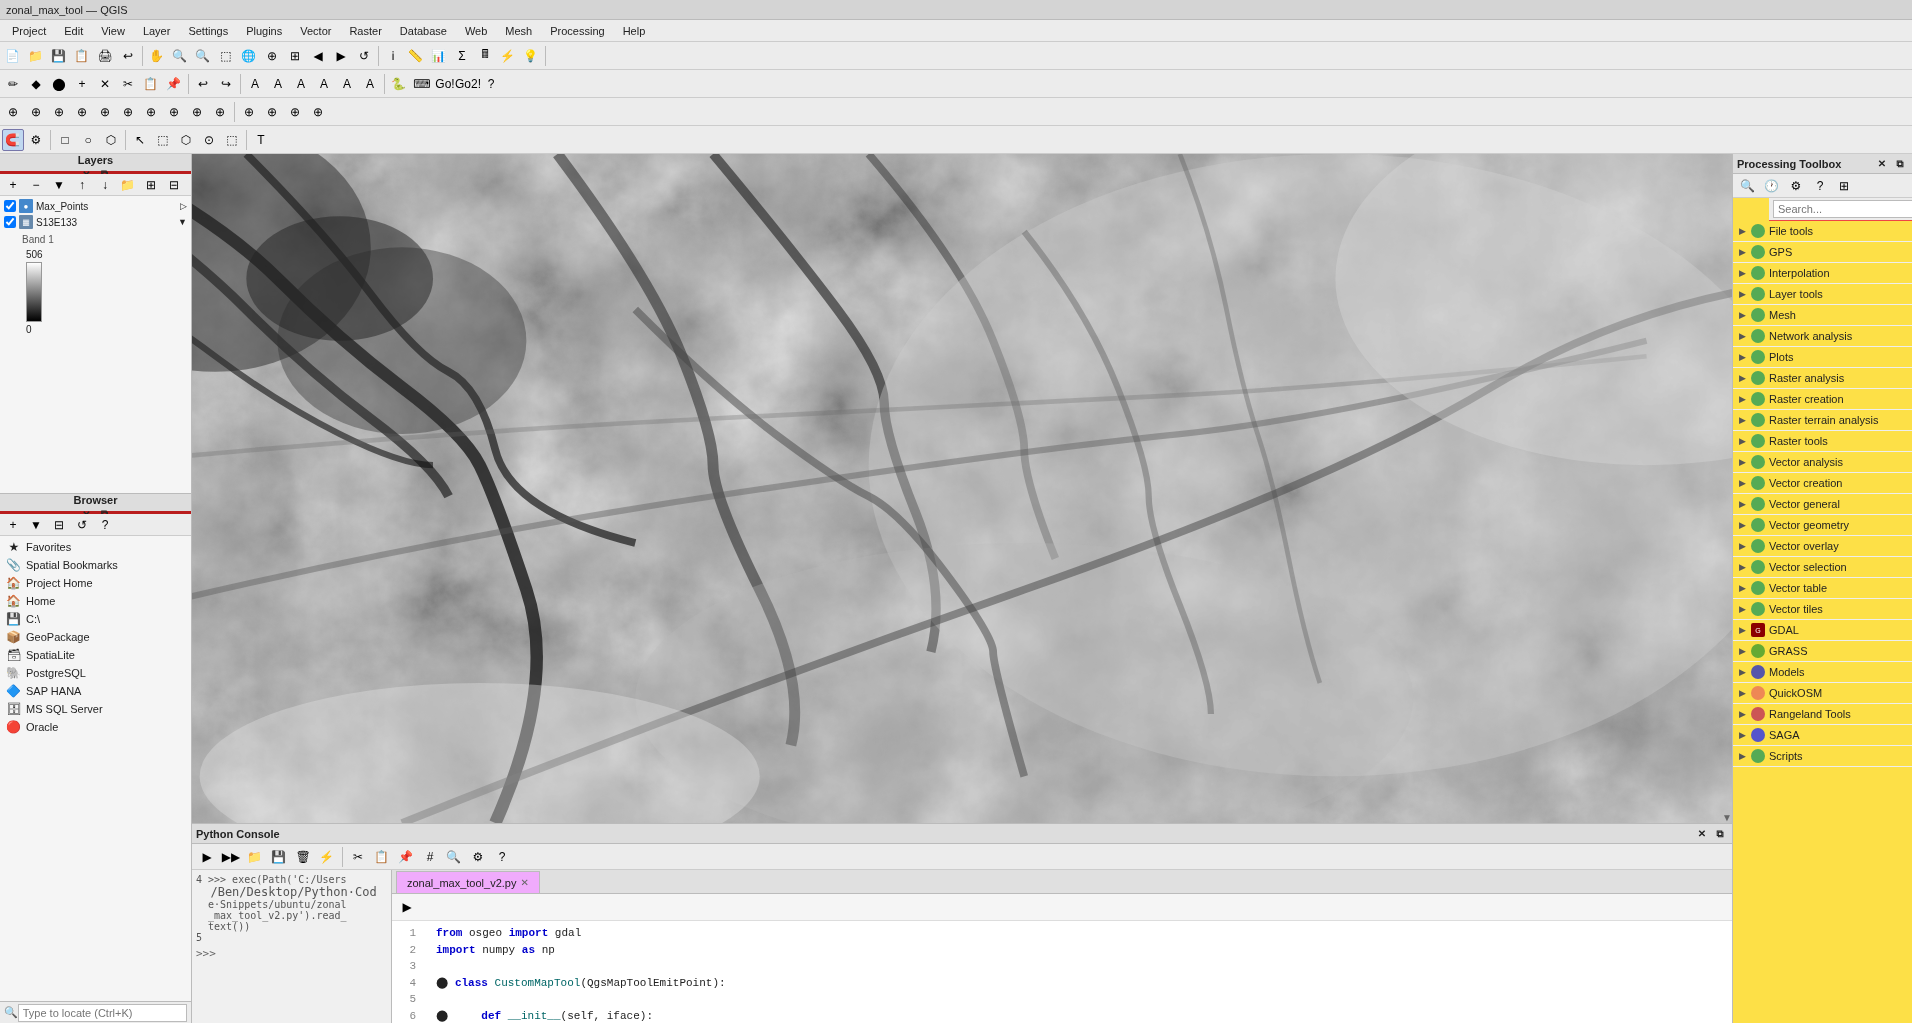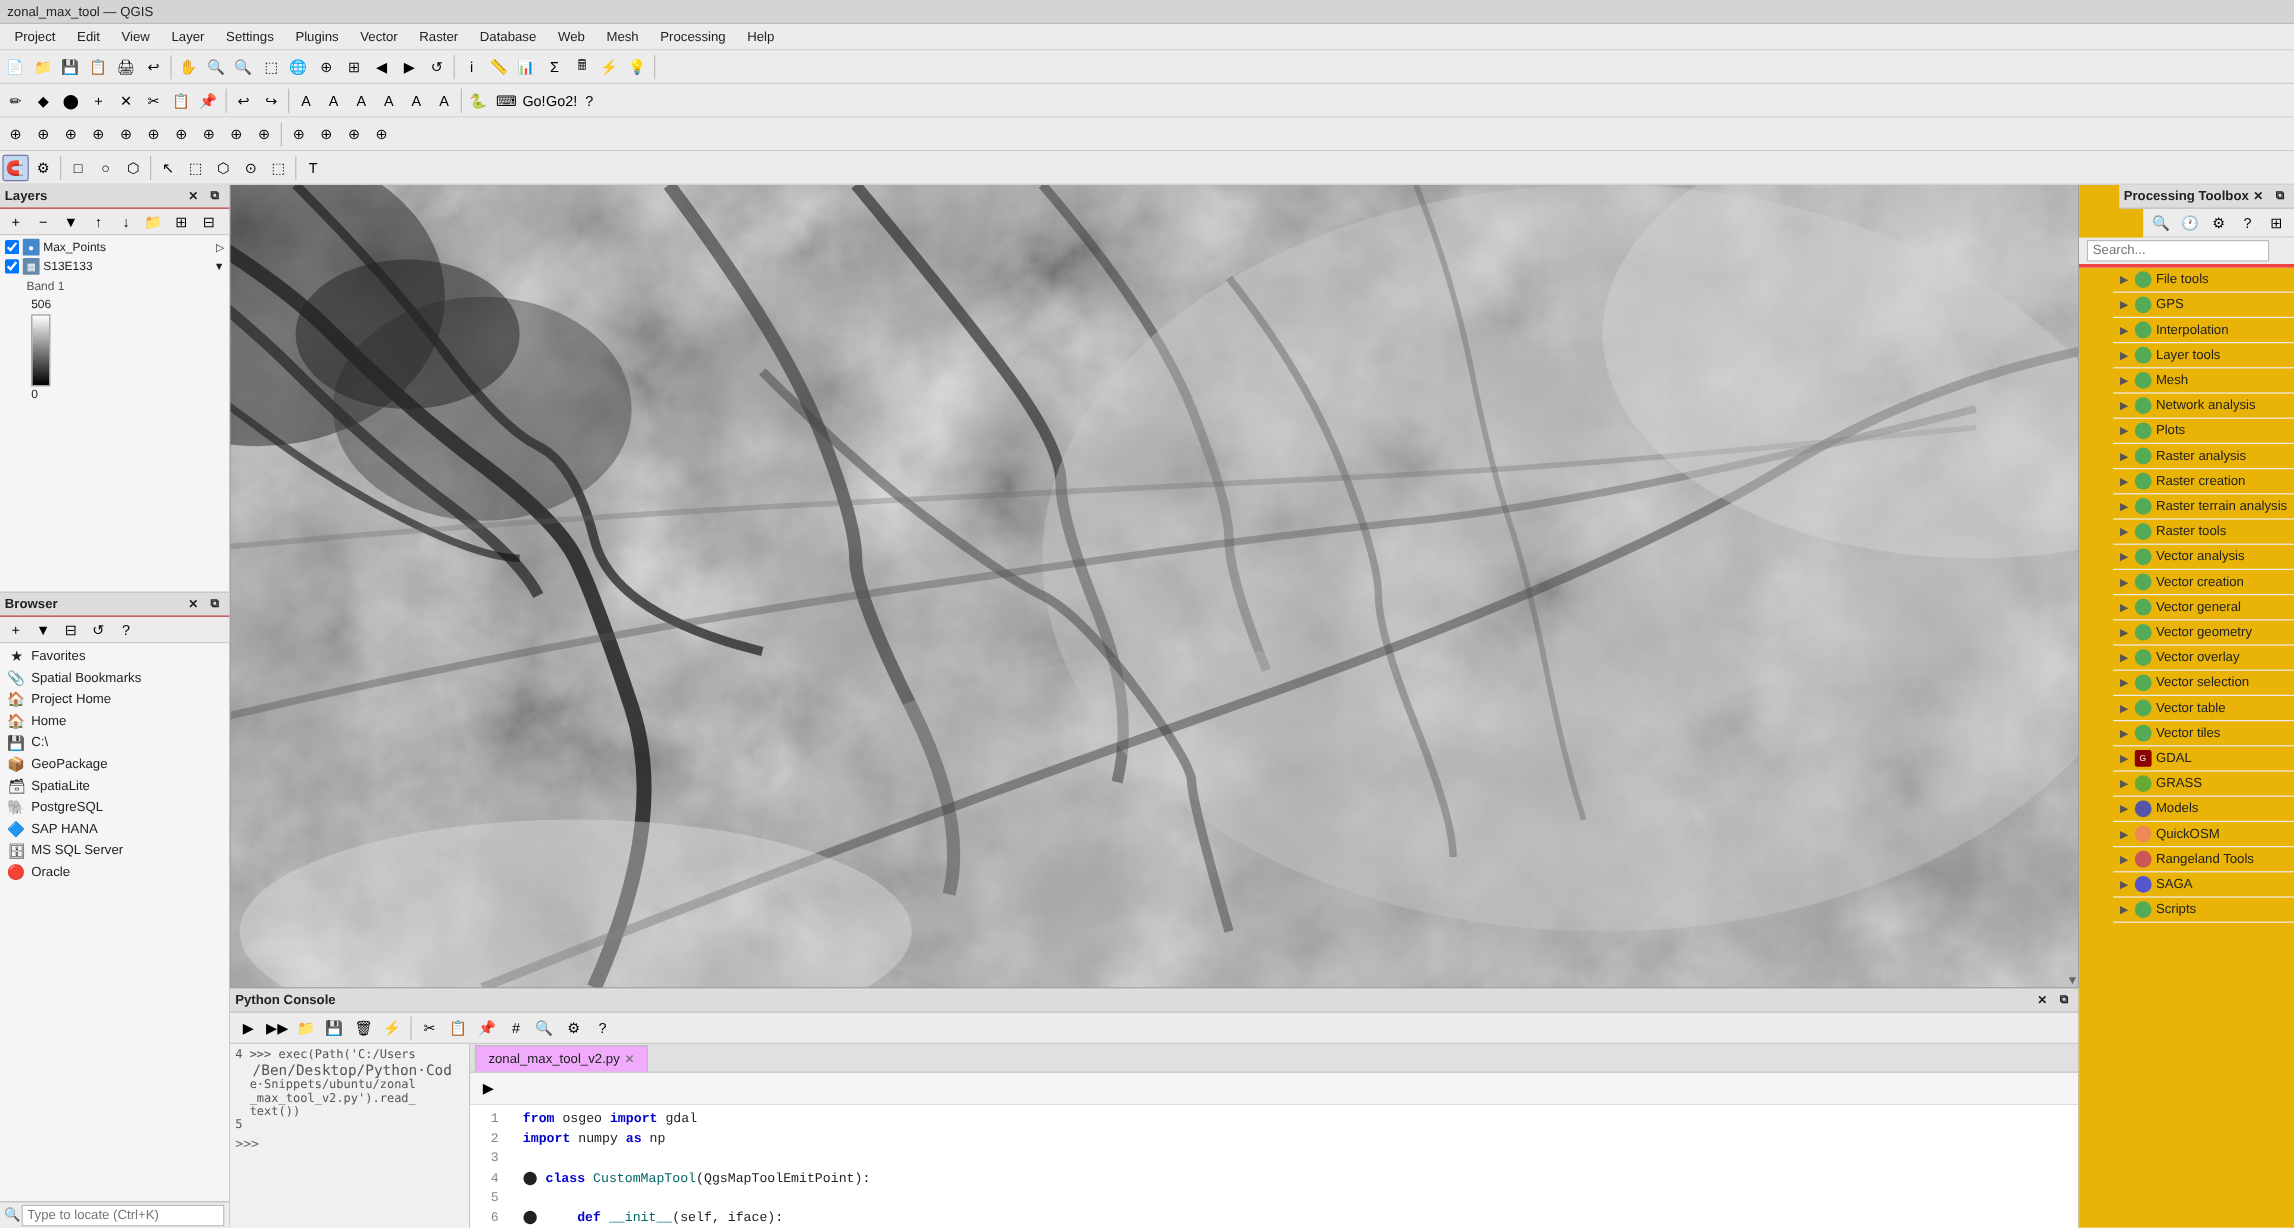--- a/index.html
+++ b/index.html
@@ -16,21 +16,21 @@
     .tb-btn.active { background: #c0d8f0; border-color: #77a; }
 
     
     #main { display: flex; height: calc(1023px - 20px - 22px - 28px - 28px - 28px - 28px); }
 
     
     #left-panel { width: 192px; display: flex; flex-direction: column; border-right: 1px solid #bbb; background: #f5f5f5; }
 
     
     #layers-panel { flex: 0 0 340px; border-bottom: 1px solid #bbb; display: flex; flex-direction: column; }
-    .panel-header { height: 20px; background: #ddd; display: flex; align-items: center; justify-content: space-between; padding: 0 4px; font-size: 11px; font-weight: bold; border-bottom: 1px solid #b91c1c; }
+    .panel-header { height: 20px; background: #ddd; display: flex; align-items: center; justify-content: space-between; padding: 0 4px; font-size: 11px; font-weight: bold; border-bottom: 3px solid #b91c1c; flex-direction: column; }
     .panel-header-icons { display: flex; gap: 2px; }
     .panel-icon { width: 16px; height: 16px; display: flex; align-items: center; justify-content: center; cursor: pointer; font-size: 10px; }
     .layers-toolbar { height: 22px; background: #ececec; display: flex; align-items: center; padding: 0 2px; gap: 1px; border-bottom: 1px solid #ccc; }
     .layers-content { flex: 1; overflow-y: auto; padding: 2px; }
     .layer-item { display: flex; align-items: center; gap: 3px; padding: 1px 2px; cursor: pointer; }
     .layer-checkbox { width: 12px; height: 12px; }
     .layer-icon { width: 14px; height: 14px; background: #4488cc; border-radius: 1px; display: flex; align-items: center; justify-content: center; font-size: 8px; color: white; }
     .layer-icon.raster { background: #6688aa; }
     .layer-name { font-size: 10px; }
     .band-info { padding: 4px 20px; font-size: 10px; color: #555; }
@@ -60,21 +60,21 @@
     .console-tab { height: 22px; padding: 0 10px; display: flex; align-items: center; gap: 4px; background: #f0abfc; border: 1px solid #bbb; border-bottom: none; font-size: 11px; cursor: pointer; }
     .console-tab .close-btn { font-size: 10px; cursor: pointer; color: #666; }
     .console-editor { flex: 1; overflow-y: auto; padding: 4px; font-family: 'Courier New', monospace; font-size: 11px; background: #fff; line-height: 1.5; }
     .code-line { display: flex; gap: 8px; }
     .line-num { color: #888; min-width: 20px; text-align: right; user-select: none; }
     .code-text { color: #222; white-space: pre; margin-left: 12px; }
     .kw { color: #0000cc; font-weight: bold; }
     .fn { color: #006666; }
 
     
-    #right-panel { width: 180px; border-left: 1px solid #bbb; background: #eab308; display: flex; flex-direction: column; align-items: flex-end; }
+    #right-panel { width: 180px; border-left: 1px solid #bbb; background: #fde047; display: flex; flex-direction: column; }
     .right-panel-header { height: 20px; background: #ddd; display: flex; align-items: center; justify-content: space-between; padding: 0 4px; font-size: 11px; font-weight: bold; border-bottom: 1px solid #bbb; }
     .right-panel-toolbar { height: 24px; background: #ececec; display: flex; align-items: center; padding: 0 4px; gap: 2px; border-bottom: 1px solid #ccc; }
     .right-search { flex: 1; height: 18px; border: 1px solid #bbb; padding: 1px 4px; font-size: 11px; background: white; }
     .right-content { flex: 1; overflow-y: auto; }
     .toolbox-item { display: flex; align-items: center; gap: 4px; padding: 3px 6px; cursor: pointer; font-size: 11px; border-bottom: 1px solid #eee; }
     .toolbox-arrow { font-size: 9px; color: #555; width: 8px; }
     .toolbox-icon { width: 14px; height: 14px; background: #4a9; border-radius: 50%; display: flex; align-items: center; justify-content: center; font-size: 8px; color: white; flex-shrink: 0; }
     .toolbox-icon.green { background: #5a5; }
     .toolbox-icon.special { background: #a55; border-radius: 2px; }
     .toolbox-icon.grass { background: #6a3; }
@@ -469,21 +469,21 @@
         <span class="panel-icon">⧉</span>
       </div>
     </div>
     <div class="right-panel-toolbar">
       <button class="tb-btn">🔍</button>
       <button class="tb-btn">🕐</button>
       <button class="tb-btn">⚙</button>
       <button class="tb-btn">?</button>
       <button class="tb-btn">⊞</button>
     </div>
-    <div style="padding:2px 21px;background:#ececec;border-bottom:3px solid #ef4444;">
+    <div style="padding:2px 4px;background:#ececec;border-bottom:1px solid #ef4444;margin-left:36px;">
       <input type="text" class="right-search" placeholder="Search..." style="">
     </div>
     <div class="right-content">
       <div class="toolbox-item">
         <span class="toolbox-arrow">▶</span>
         <div class="toolbox-icon green"></div>
         <span>File tools</span>
       </div>
       <div class="toolbox-item">
         <span class="toolbox-arrow">▶</span>

